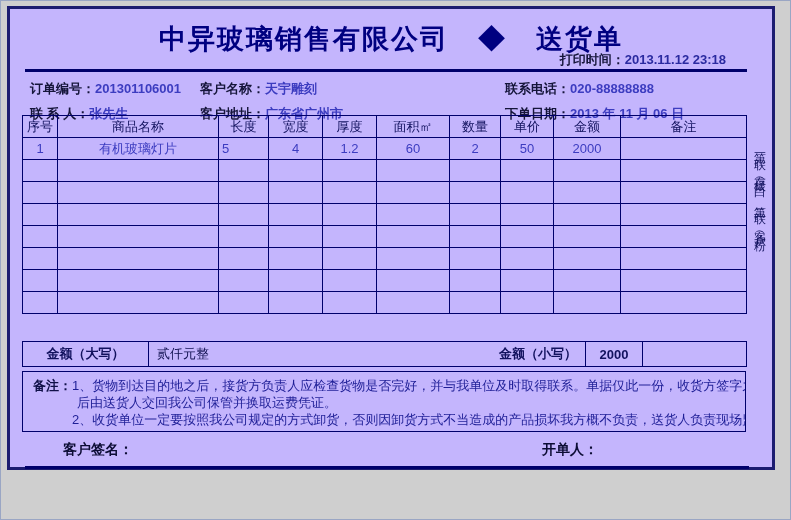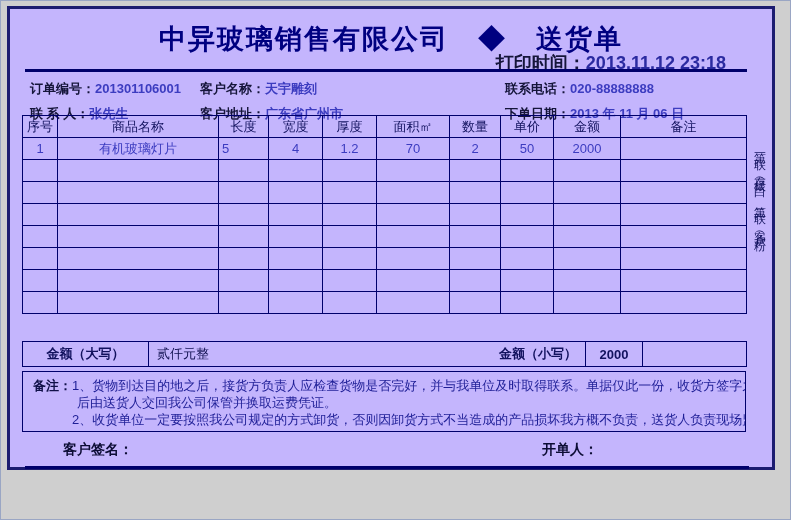--- a/index.html
+++ b/index.html
@@ -9,21 +9,21 @@
   }
   *{box-sizing:border-box; margin:0; padding:0;}
   body{font-family:"Liberation Sans", sans-serif;}
   .screen{position:relative; width:791px; height:520px; background:var(--outer-gray); overflow:hidden;}
   .screen::before{content:""; position:absolute; inset:0; border:1px solid #9aa6c4; pointer-events:none;}
   .page{position:absolute; left:7px; top:6px; width:768px; height:464px; background:#c4b5fd;
         border:3px solid var(--page-border);}
   .page > *{position:absolute;}
   .title{left:0; top:12px; width:100%; text-align:center; font-size:27px; font-weight:bold;
          color:var(--title-navy); letter-spacing:2px;}
-  .print-time{top:42px; right:46px; font-size:18px; font-weight:bold; color:var(--label-dark);}
+  .print-time{top:42px; right:46px; font-size:13px; font-weight:bold; color:var(--label-dark);}
   .print-time .val{color:#2a2aa0;}
   .rule{height:3px; background:var(--navy);}
   .rule1{left:15px; top:60px; width:722px;}
   .rule2{left:15px; top:457px; width:724px;}
   .info-row{left:0; top:0; width:100%; font-size:13px; white-space:nowrap;}
   .info-field{position:absolute; top:0;}
   .info-field .lbl{font-weight:bold; color:var(--label-dark);}
   .info-field .val{color:var(--value-blue); font-weight:bold;}
   .row1{top:71px;} .row2{top:96px;}
   .f-a{left:20px;} .f-b{left:190px;} .f-c{left:495px;}
@@ -125,21 +125,21 @@
             <th>备注</th>
           </tr>
         </thead>
       <tbody>
           <tr>
             <td>1</td>
             <td>有机玻璃灯片</td>
             <td>5</td>
             <td>4</td>
             <td>1.2</td>
-            <td>70</td>
+            <td>60</td>
             <td>2</td>
             <td>50</td>
             <td>2000</td>
             <td></td>
           </tr>
           <tr>
             <td></td>
             <td></td>
             <td></td>
             <td></td>

